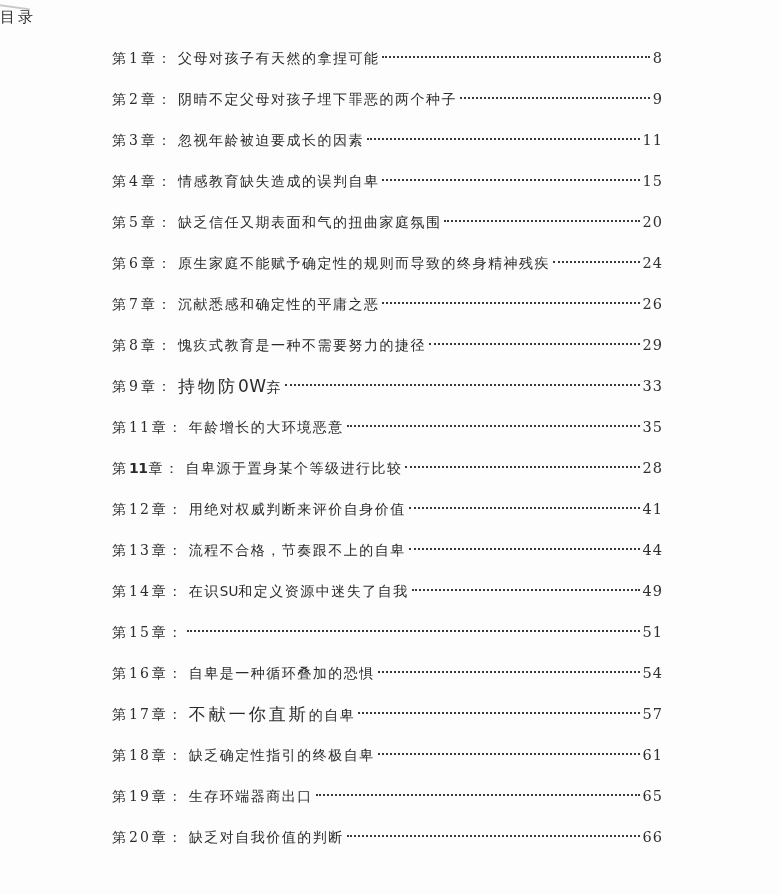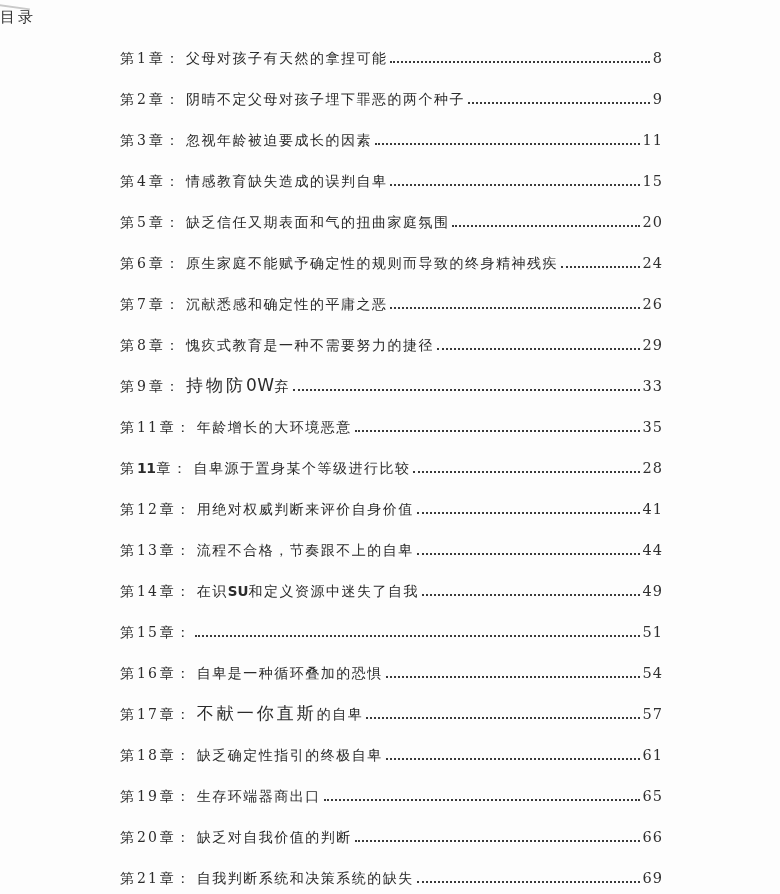--- a/index.html
+++ b/index.html
@@ -29,26 +29,25 @@
     letter-spacing: 3px;
     margin: 0 0 24px 0;
     font-weight: 400;
     color: #2f2f2f;
   }
   .toc-list {
     margin: 0 117px 0 112px; 
   }
   .toc-row {
     display: flex;
-    align-items: flex-end;
+    align-items: center;
     height: 15px;
     line-height: 15px;
     margin-bottom: 26px;
     white-space: nowrap;
-    margin-left: 8px;
   }
   .chapter-label {
     font-size: 14px;
     letter-spacing: 2px;
     flex: none;
   }
   .chapter-label .num { margin: 0 1px; }
   .chapter-title {
     font-size: 14px;
     letter-spacing: 1.5px;
@@ -63,21 +62,21 @@
   }
   .page-num {
     flex: none;
     font-size: 14.5px;
     letter-spacing: 1px;
     color: #2f2f2f;
   }
   
   .s-big      { font-size: 17px; letter-spacing: 3px; }
   .s-big-sans { font-size: 17px; font-family: "DejaVu Sans", "Liberation Sans", sans-serif; letter-spacing: 0.5px; }
-  .s-sans     { font-family: "DejaVu Sans", "Liberation Sans", sans-serif; font-size: 13.5px; letter-spacing: 0; font-weight: bold; }
+  .s-sans     { font-family: "DejaVu Sans", "Liberation Sans", sans-serif; font-size: 13.5px; letter-spacing: 0; }
   .s-garbled  { font-family: "DejaVu Sans", "Liberation Sans", sans-serif; font-weight: 700; letter-spacing: -0.5px; }
 </style>
 </head>
 <body>
 
 <div class="scan-artifact"></div>
 
 <h1 class="page-heading">目录</h1>
 
 <div class="toc-list">
@@ -213,19 +212,13 @@
     <span class="page-num">65</span>
   </div>
 
   <div class="toc-row">
     <span class="chapter-label"><span class="pre">第</span><span class="num">20</span><span class="post">章：</span></span>
     <span class="chapter-title"><span>缺乏对自我价值的判断</span></span>
     <span class="dot-leader"></span>
     <span class="page-num">66</span>
   </div>
 
-  <div class="toc-row">
-    <span class="chapter-label"><span class="pre">第</span><span class="num">21</span><span class="post">章：</span></span>
-    <span class="chapter-title"><span>自我判断系统和决策系统的缺失</span></span>
-    <span class="dot-leader"></span>
-    <span class="page-num">69</span>
-  </div>
 </div>
 
 </body></html>

